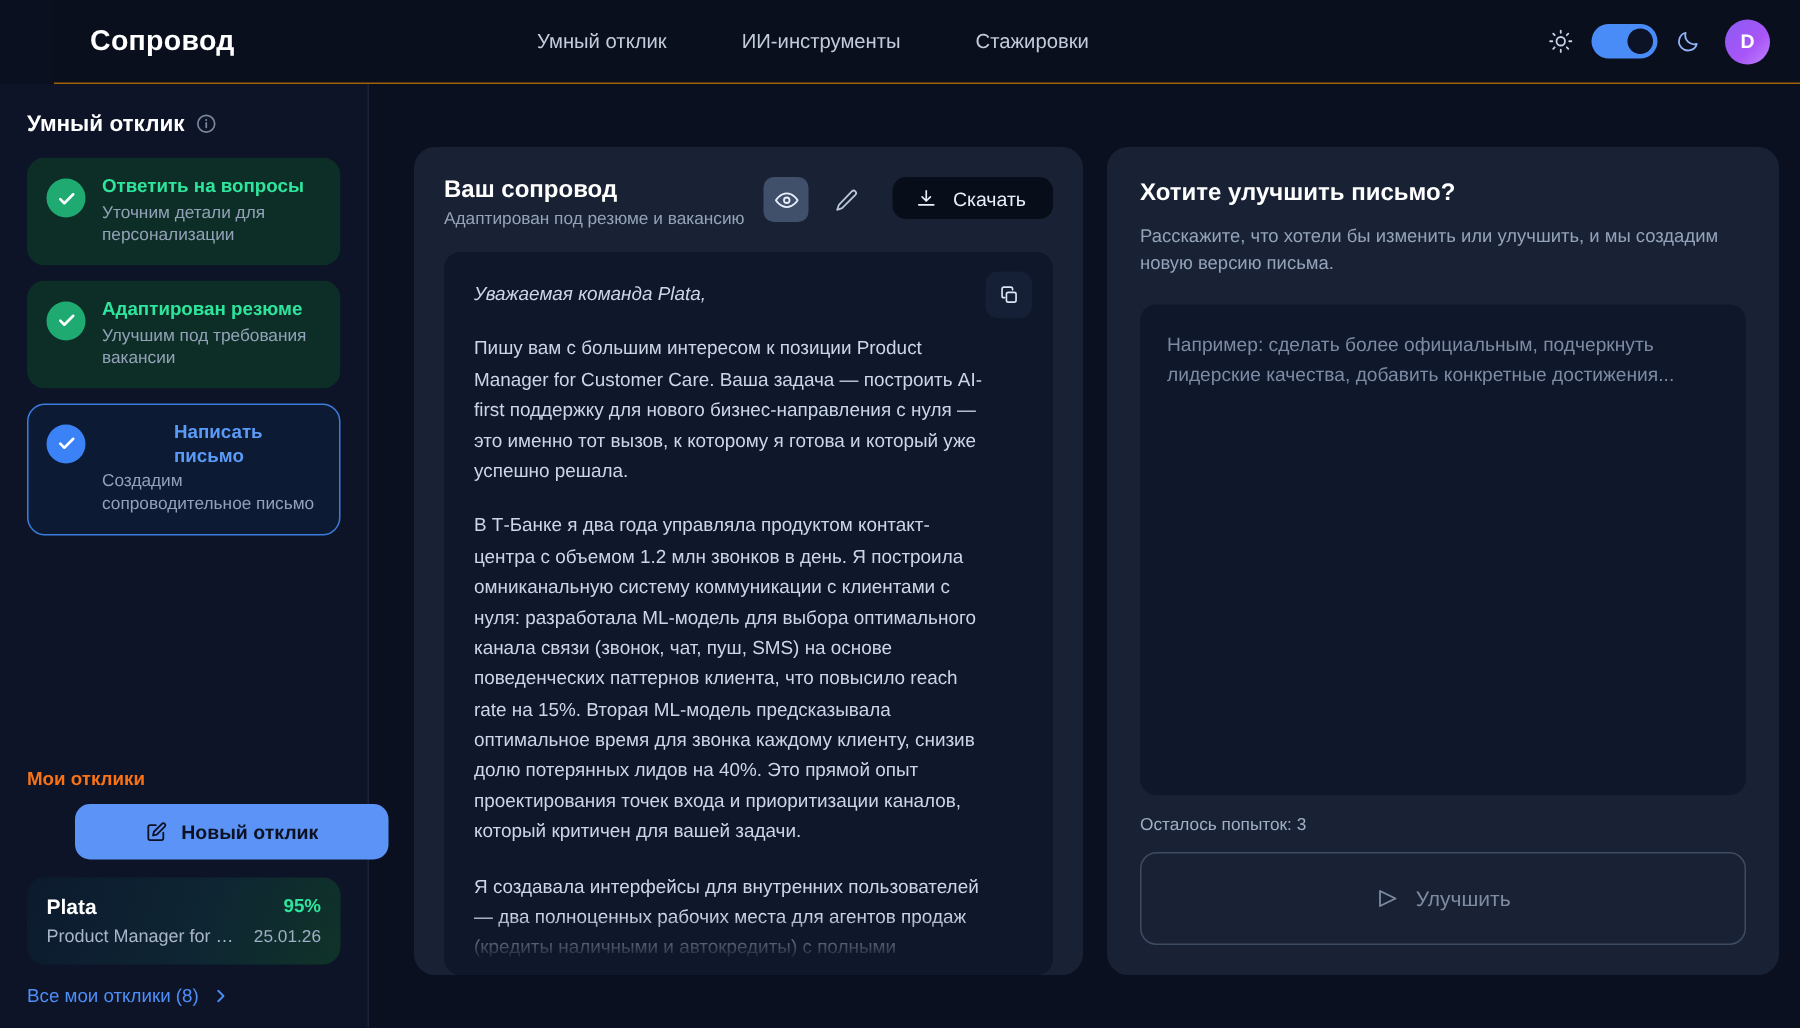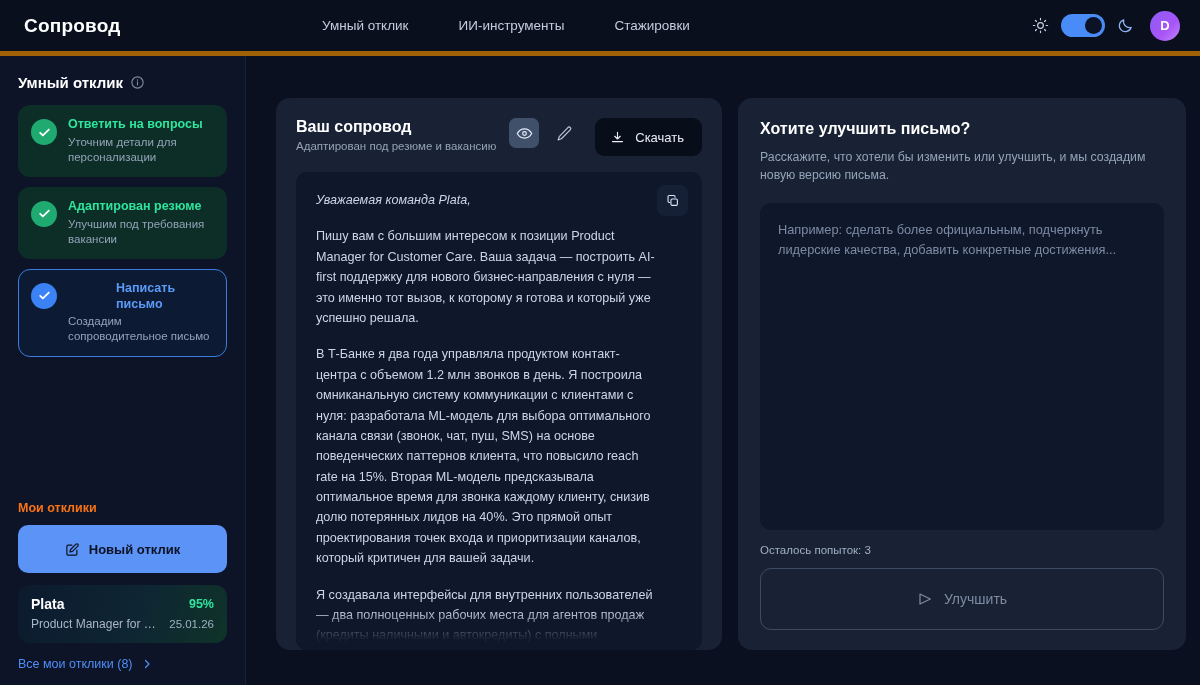--- a/index.html
+++ b/index.html
@@ -13,25 +13,26 @@
     overflow: hidden;
   }
 
   .app { width: 1200px; height: 685px; display: flex; flex-direction: column; }
 
   
   .header {
     height: 56px;
     min-height: 56px;
     background: #0a0f1e;
-    border-bottom: 5px solid #a16207;
+    border-bottom: 1px solid #a16207;
     display: flex;
     align-items: center;
     padding: 0 20px 0 0;
     position: relative;
+    margin-left: 36px;
   }
   .brand {
     width: 246px;
     padding-left: 24px;
     font-size: 19px;
     font-weight: bold;
     color: #ffffff;
     letter-spacing: .2px;
   }
   .nav {
@@ -129,30 +130,31 @@
     font-size: 11.5px; color: #93a2b8; line-height: 1.32; margin-top: 2px;
   }
 
   .side-bottom { margin-top: auto; padding-bottom: 14px; }
   .my-apps-title {
     font-size: 12.5px; font-weight: bold; color: #f97316;
     margin-bottom: 10px;
   }
   .new-app-btn {
     width: 100%;
-    height: 48px;
+    height: 37px;
     border-radius: 10px;
     background: #5b93f7;
     color: #0c1222;
     font-size: 13px;
     font-weight: bold;
     display: flex; align-items: center; justify-content: center; gap: 9px;
     cursor: pointer;
     border: none;
     font-family: inherit;
+    margin-left: 32px;
   }
   .pencil-sq-icon { width: 15px; height: 15px; display: block; }
 
   .app-card {
     margin-top: 12px;
     border-radius: 12px;
     padding: 11px 13px 12px 13px;
     background: linear-gradient(110deg, #0c1a2e 0%, #0e2533 55%, #0f3328 100%);
     cursor: pointer;
   }
@@ -203,21 +205,21 @@
 
   .icon-btn {
     width: 30px; height: 30px; border-radius: 7px;
     display: flex; align-items: center; justify-content: center;
     cursor: pointer; flex: none; background: transparent; border: none;
   }
   .icon-btn.on { background: #41506a; }
   .eye-icon, .pencil-icon { width: 17px; height: 17px; display: block; }
 
   .download-btn {
-    height: 38px;
+    height: 28px;
     padding: 0 18px 0 15px;
     border-radius: 9px;
     background: #080d1a;
     color: #e9eff8;
     font-size: 13px;
     display: flex; align-items: center; gap: 10px;
     cursor: pointer; flex: none; border: none;
     font-family: inherit;
     margin-left: 6px;
   }

